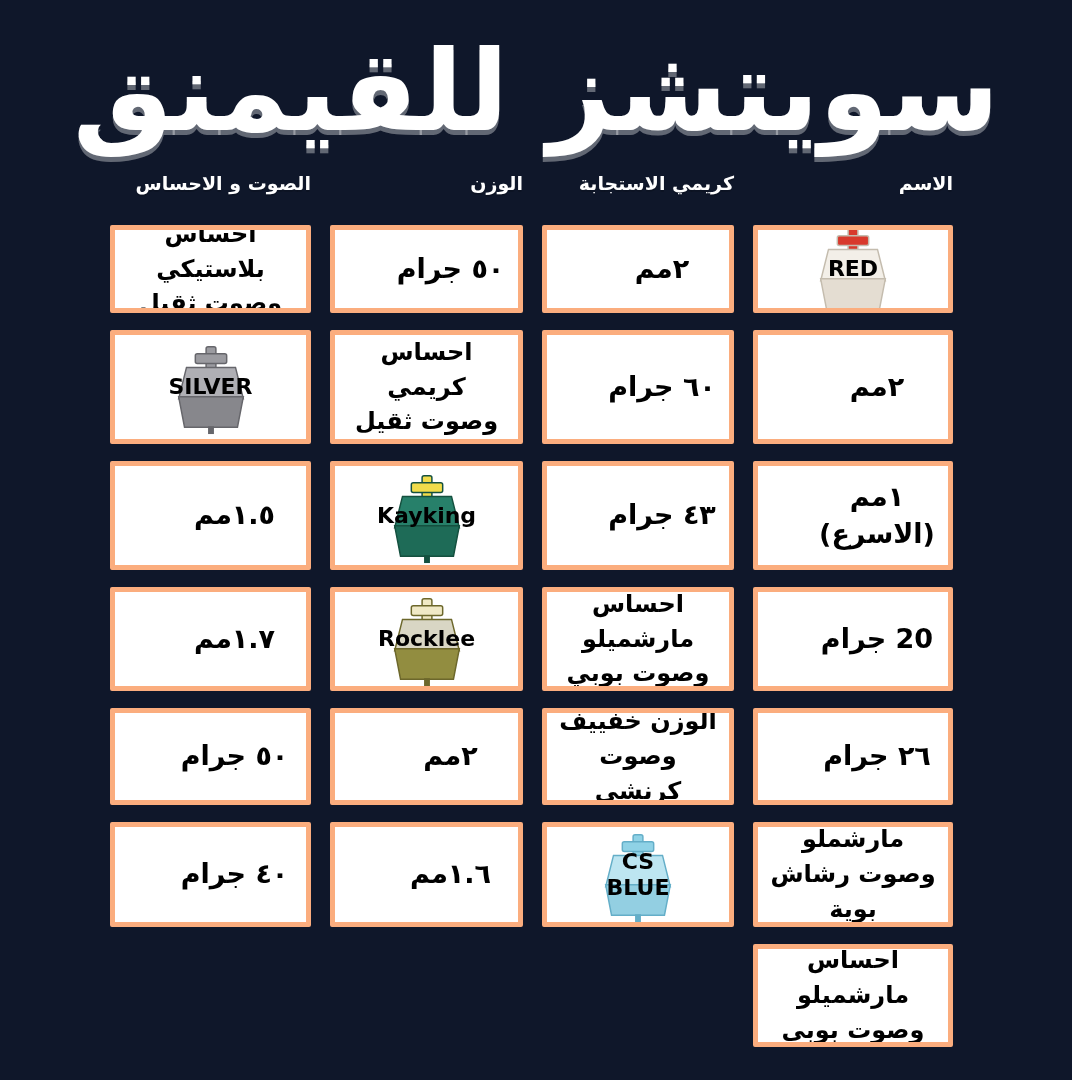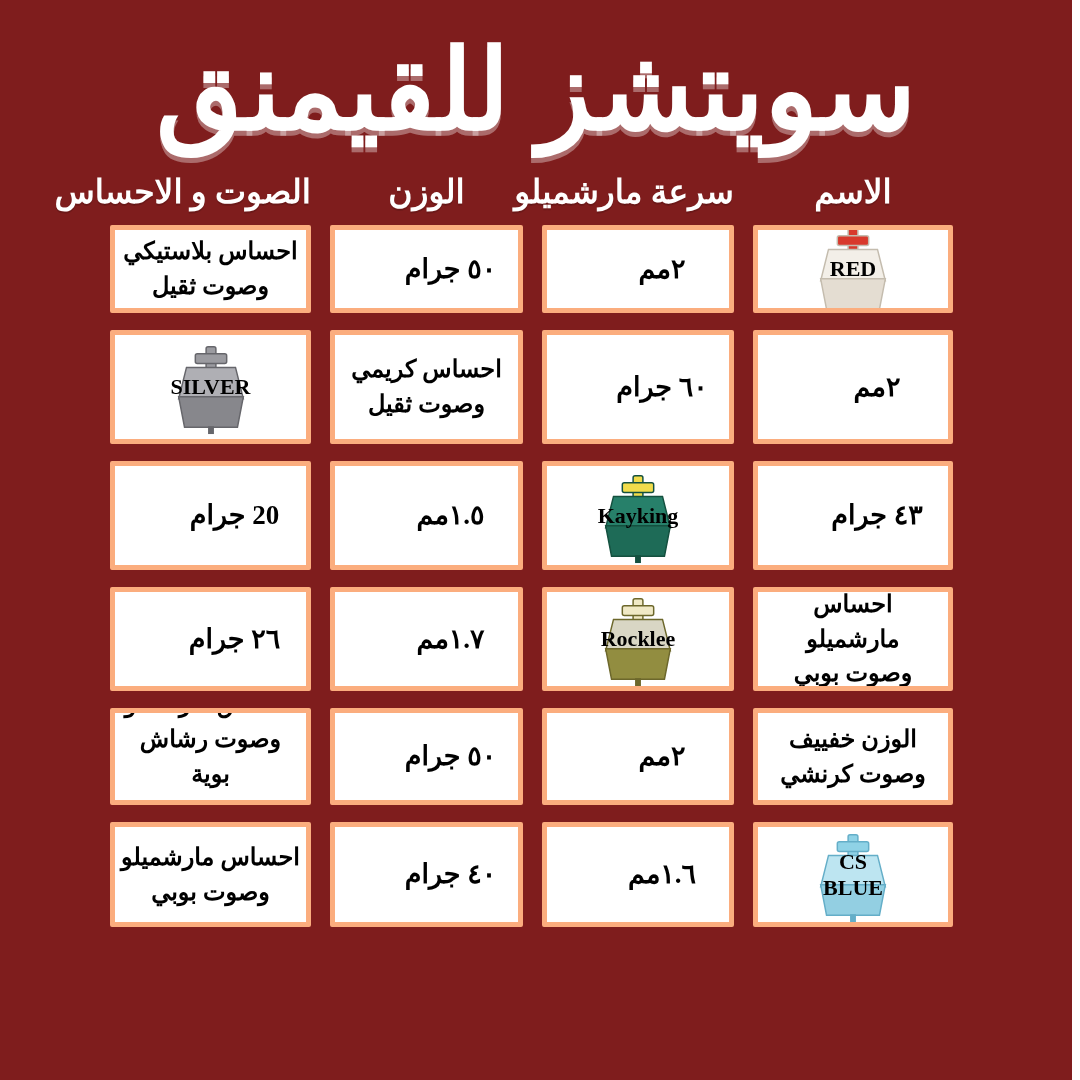--- a/index.html
+++ b/index.html
@@ -1,35 +1,34 @@
 <!DOCTYPE html>
 <html lang="ar"><head>
 <meta charset="utf-8">
 <style>
   html,body{margin:0;padding:0;}
   body{font-family:"DejaVu Sans", sans-serif;}
   .canvas{
     position:relative;width:1072px;height:1080px;overflow:hidden;
-    background:#7f1d1d;
-    font-family:Liberation Serif, serif;
+    background:#0f172a;
   }
   .title{
     position:absolute;top:2px;left:0;right:0;height:178px;
     display:flex;align-items:center;justify-content:center;
     direction:rtl;color:#FFFFFF;font-weight:800;font-size:112px;
     letter-spacing:2px;line-height:1;white-space:nowrap;
     text-shadow:0 5px 0 rgba(255,255,255,0.35);
   }
   .headers{
     position:absolute;top:172px;left:110px;width:843px;
     display:grid;direction:rtl;
     grid-template-columns:200px 192px 193px 201px;column-gap:19px;
   }
   .header{
-    text-align:center;color:#FFFFFF;font-weight:700;font-size:33px;
+    text-align:right;color:#FFFFFF;font-weight:700;font-size:19px;
     direction:rtl;white-space:nowrap;
     text-shadow:0 2px 0 rgba(0,0,0,0.15);
   }
   .table{
     position:absolute;top:225px;left:110px;width:843px;
     display:grid;direction:rtl;
     grid-template-columns:200px 192px 193px 201px;column-gap:19px;
     grid-template-rows:88px 114px 109px 104px 97px 105px 103px;row-gap:17px;
   }
   .cell{
@@ -57,21 +56,21 @@
 </style>
 </head>
 <body>
 
 <div class="canvas">
 
   <div class="title">سويتشز للقيمنق</div>
 
   <div class="headers">
     <div class="header">الاسم</div>
-    <div class="header">سرعة مارشميلو</div>
+    <div class="header">كريمي الاستجابة</div>
     <div class="header">الوزن</div>
     <div class="header">الصوت و الاحساس</div>
   </div>
 
   <div class="table" id="table">
   <div class="cell">
     <svg class="switch-art" viewBox="0 0 100 100" width="98" height="98" aria-hidden="true">
           <rect x="45" y="9" width="10" height="25" rx="2" fill="#D8392C" stroke="#C4BCAE" stroke-width="1.5"></rect>
           <rect x="34" y="16" width="32" height="10" rx="2" fill="#D8392C" stroke="#C4BCAE" stroke-width="1.5"></rect>
           <polygon points="25,30 75,30 83,62 17,62" fill="#F3EFE8" stroke="#C4BCAE" stroke-width="1.5"></polygon>
@@ -106,20 +105,24 @@
     <svg class="switch-art" viewBox="0 0 100 100" width="98" height="98" aria-hidden="true">
           <rect x="45" y="9" width="10" height="25" rx="2" fill="#9B9BA0" stroke="#66666B" stroke-width="1.5"></rect>
           <rect x="34" y="16" width="32" height="10" rx="2" fill="#9B9BA0" stroke="#66666B" stroke-width="1.5"></rect>
           <polygon points="25,30 75,30 83,62 17,62" fill="#AFAFB4" stroke="#66666B" stroke-width="1.5"></polygon>
           <polygon points="17,60 83,60 77,91 23,91" fill="#87878C" stroke="#66666B" stroke-width="1.5"></polygon>
           <rect x="47" y="90" width="6" height="8" fill="#66666B"></rect>
         </svg>
     <div class="name-label">SILVER</div>
   </div>
   <div class="cell">
+    <div class="num-text">١مم
+(الاسرع)</div>
+  </div>
+  <div class="cell">
     <div class="num-text">٤٣ جرام</div>
   </div>
 
   <div class="cell">
     <svg class="switch-art" viewBox="0 0 100 100" width="98" height="98" aria-hidden="true">
           <rect x="45" y="9" width="10" height="25" rx="2" fill="#F1DC4B" stroke="#14503F" stroke-width="1.5"></rect>
           <rect x="34" y="16" width="32" height="10" rx="2" fill="#F1DC4B" stroke="#14503F" stroke-width="1.5"></rect>
           <polygon points="25,30 75,30 83,62 17,62" fill="#27806A" stroke="#14503F" stroke-width="1.5"></polygon>
           <polygon points="17,60 83,60 77,91 23,91" fill="#1E6B57" stroke="#14503F" stroke-width="1.5"></polygon>
           <rect x="47" y="90" width="6" height="8" fill="#14503F"></rect>

